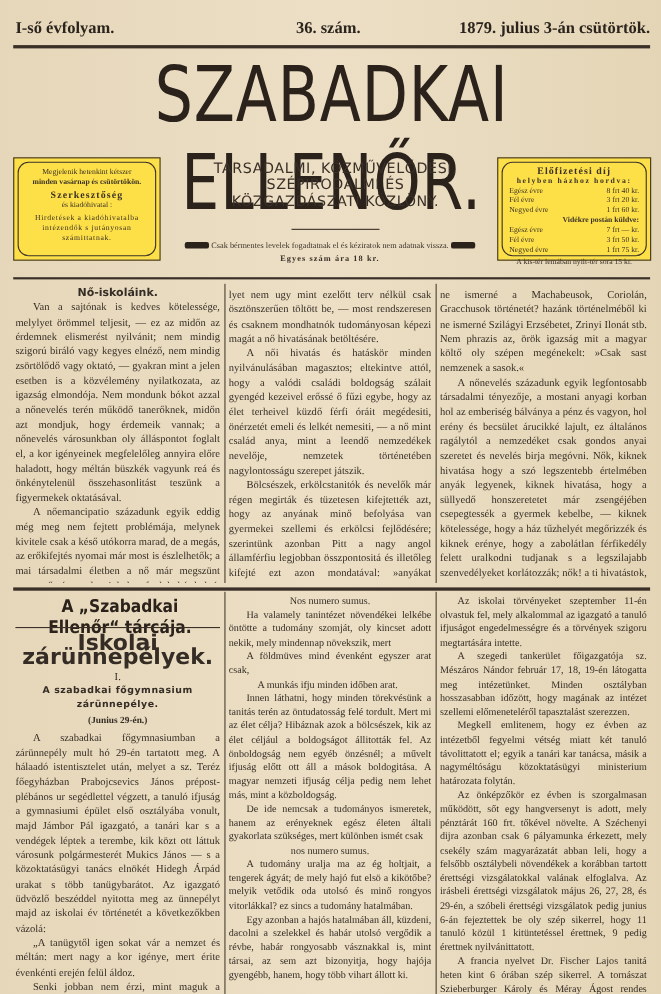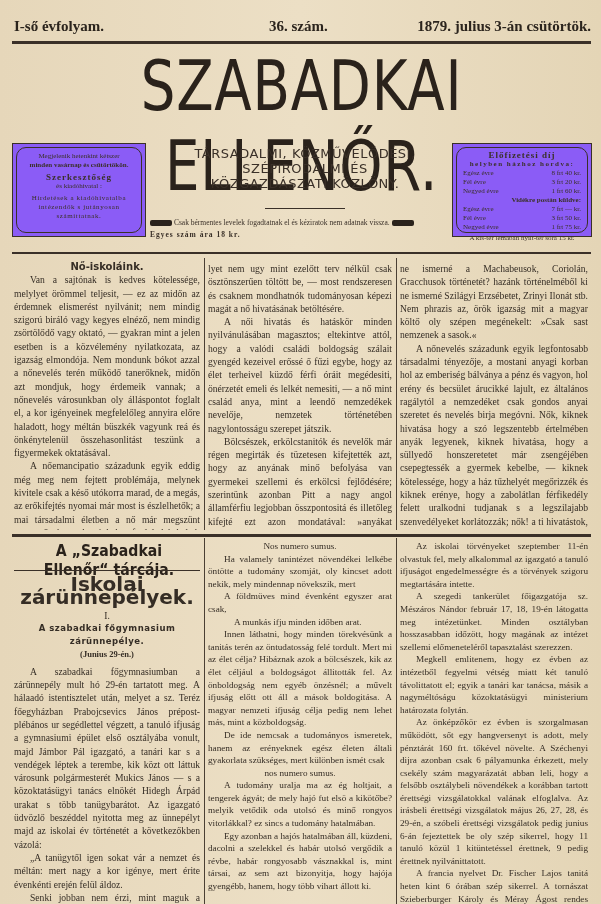--- a/index.html
+++ b/index.html
@@ -14,30 +14,30 @@
   .topline { position:absolute; top:18px; left:12px; right:10px; height:22px; font-size:15px; font-weight:bold; color:#2b241d; }
   .topline span { position:absolute; top:0; }
   .rule { position:absolute; left:12px; right:10px; border-top:2px solid #3a3028; }
   .masthead {
     position:absolute; top:46px; left:12px; right:10px; height:80px;
     text-align:center; font-family:"DejaVu Sans", sans-serif; font-size:70px; line-height:80px;
     letter-spacing:1px; color:#2a221b; transform:scaleX(0.78); transform-origin:center;
     font-weight:normal;
   }
   .box {
-    position:absolute; border:1px solid #3a3028; background:#8b5cf6;
+    position:absolute; border:1px solid #3a3028; background:#fde047;
     font-size:7px; line-height:9px; text-align:center; color:#3a3028;
   }
   .box .inner { position:absolute; inset:3px; border:1.5px solid #3a3028; border-radius:10px; padding:4px 6px; }
   .box b.title { font-size:9px; display:block; letter-spacing:1px; }
   .subtitle {
     position:absolute; left:160px; width:290px; text-align:center;
     font-family:"DejaVu Sans", sans-serif; font-size:13px; color:#3a3028; letter-spacing:0.5px;
   }
-  .smallnote { position:absolute; font-size:7.5px; color:#3a3028; }
+  .smallnote { position:absolute; font-size:7.5px; color:#3a3028; text-align:center; }
   .col { position:absolute; font-size:9.6px; line-height:13.3px; text-align:justify; color:#352d25; }
   .col p { margin:0; text-indent:16px; }
   .col .noindent { text-indent:0; }
   .headline { text-align:center; font-family:"DejaVu Sans", sans-serif; font-weight:bold; font-size:10px; text-indent:0 !important; margin:4px 0 8px; }
   .tarca { position:absolute; left:14px; width:190px; top:541px; text-align:center; font-family:"DejaVu Sans", sans-serif; font-weight:bold; font-size:16px; color:#2a221b; transform:scaleX(0.88); }
   .vline { position:absolute; border-left:1px solid #4a3f33; }
   .hand { display:inline-block; width:22px; height:6px; background:#2a221b; vertical-align:middle; border-radius:2px; }
   .center { text-align:center; text-indent:0 !important; }
   .small { font-size:8.5px; }
 </style>

